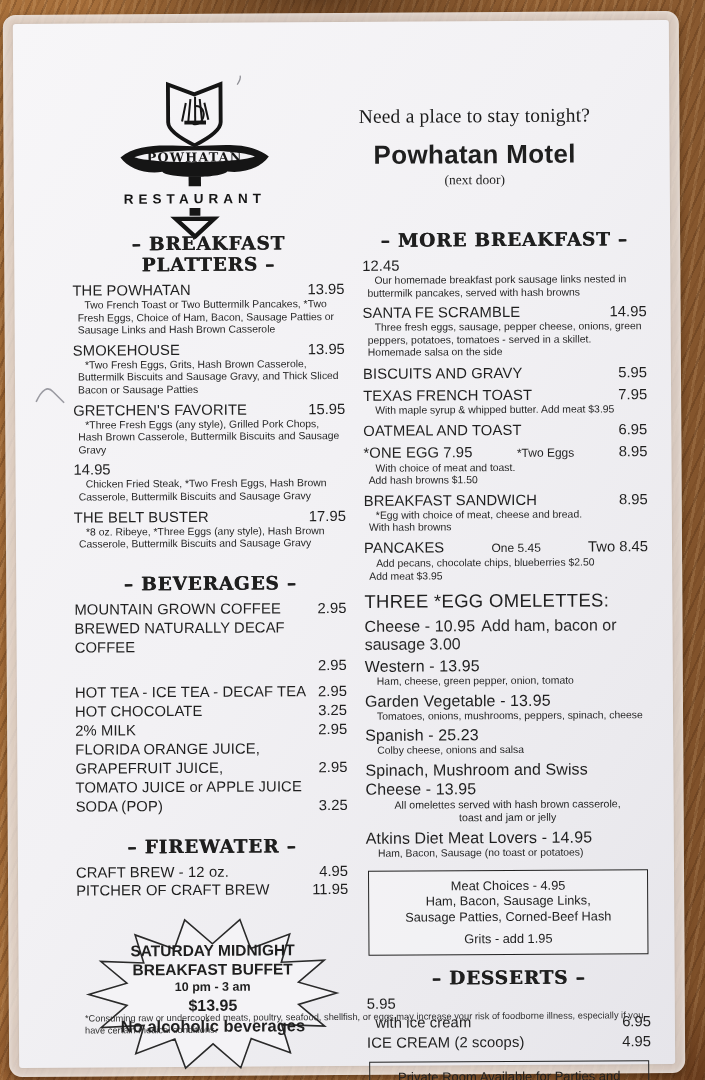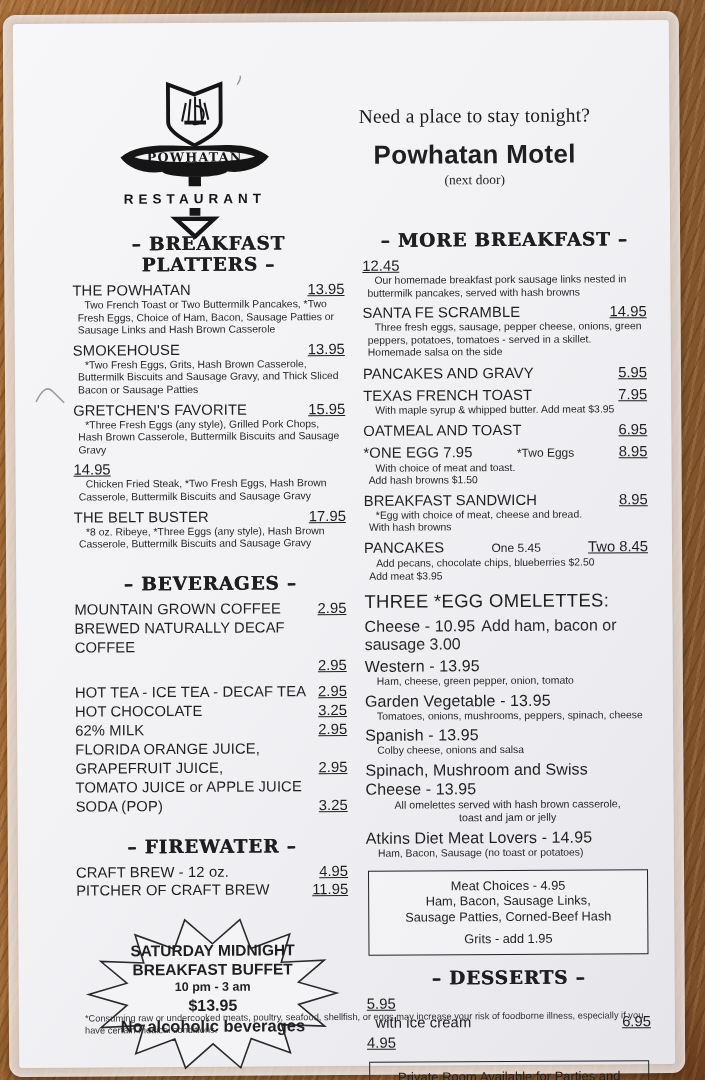--- a/index.html
+++ b/index.html
@@ -28,21 +28,21 @@
   .motel .nd{font-family:"Liberation Serif",serif;font-size:13.5px;margin-top:2px;}
   
   .col-l{position:absolute;left:58px;top:210px;width:272px;}
   .col-r{position:absolute;left:348px;top:208px;width:284px;}
   .hd{font-family:"DejaVu Serif",serif;font-weight:800;font-size:18.5px;text-align:center;
       letter-spacing:.8px;text-shadow:.5px 0 0 currentColor;margin:0 0 6px 0;}
   .item{margin-bottom:4px;}
   .row{display:flex;justify-content:space-between;align-items:baseline;line-height:18px;}
   .nm{font-size:14.8px;letter-spacing:.1px;}
   .mid{font-size:12px;}
-  .pr{font-size:14.8px;text-decoration:underline;}
+  .pr{font-size:14.8px;}
   .desc{font-size:10.4px;line-height:12.6px;color:#262626;padding-left:5px;text-indent:7px;white-space:pre-line;}
   .desc:empty{display:none;}
   
   .bev .row{line-height:19px;}
   .bev-gap{height:7px;}
   .multiline .nm{white-space:pre-line;line-height:19px;}
   .multiline{align-items:center;}
   
   .fw{margin-top:20px;}
   
@@ -167,21 +167,21 @@
         <div class="bev-gap"></div>
         <div class="row">
               <span class="nm">HOT TEA - ICE TEA - DECAF TEA</span>
               <span class="pr">2.95</span>
             </div>
         <div class="row">
               <span class="nm">HOT CHOCOLATE</span>
               <span class="pr">3.25</span>
             </div>
         <div class="row">
-              <span class="nm">62% MILK</span>
+              <span class="nm">2% MILK</span>
               <span class="pr">2.95</span>
             </div>
         <div class="row multiline">
               <span class="nm">FLORIDA ORANGE JUICE,
  GRAPEFRUIT JUICE,
  TOMATO JUICE or APPLE JUICE</span>
               <span class="pr">2.95</span>
             </div>
         <div class="row">
               <span class="nm">SODA (POP)</span>
@@ -226,21 +226,21 @@
       </div>
       <div class="item">
         <div class="row">
               <span class="nm">SANTA FE SCRAMBLE</span>
               <span class="pr">14.95</span>
             </div>
         <div class="desc">Three fresh eggs, sausage, pepper cheese, onions, green peppers, potatoes, tomatoes - served in a skillet. Homemade salsa on the side</div>
       </div>
       <div class="item" style="margin-top:5px;">
         <div class="row">
-              <span class="nm">PANCAKES AND GRAVY</span>
+              <span class="nm">BISCUITS AND GRAVY</span>
               <span class="pr">5.95</span>
             </div>
       </div>
       <div class="item" style="margin-top:4px;">
         <div class="row">
               <span class="nm">TEXAS FRENCH TOAST</span>
               <span class="pr">7.95</span>
             </div>
         <div class="desc">With maple syrup &amp; whipped butter. Add meat $3.95</div>
       </div>
@@ -283,21 +283,21 @@
       </div>
       <div class="om">
         <div><span class="nm">Western - 13.95</span></div>
         <div class="desc">Ham, cheese, green pepper, onion, tomato</div>
       </div>
       <div class="om">
         <div><span class="nm">Garden Vegetable - 13.95</span></div>
         <div class="desc">Tomatoes, onions, mushrooms, peppers, spinach, cheese</div>
       </div>
       <div class="om">
-        <div><span class="nm">Spanish - 13.95</span></div>
+        <div><span class="nm">Spanish - 25.23</span></div>
         <div class="desc">Colby cheese, onions and salsa</div>
       </div>
       <div class="om">
         <div><span class="nm">Spinach, Mushroom and Swiss
    Cheese - 13.95</span></div>
         <div class="desc-c">All omelettes served with hash brown casserole,
 toast and jam or jelly</div>
       </div>
       <div class="om" style="margin-top:4px;">
         <div><span class="nm">Atkins Diet Meat Lovers - 14.95</span></div>
@@ -314,20 +314,21 @@
       <div class="desserts">
         <div class="hd">– DESSERTS –</div>
         <div class="row">
               <span class="pr">5.95</span>
             </div>
         <div class="row">
               <span class="nm" style="white-space:pre;">  with ice cream</span>
               <span class="pr">6.95</span>
             </div>
         <div class="row">
+              <span class="nm">ICE CREAM (2 scoops)</span>
               <span class="pr">4.95</span>
             </div>
       </div>
 
       <div class="pbox">
         <div class="bl">Private Room Available for Parties and</div>
         <div class="bl">Banquets of up to 60 people!!</div>
 
       </div>
     </div>

